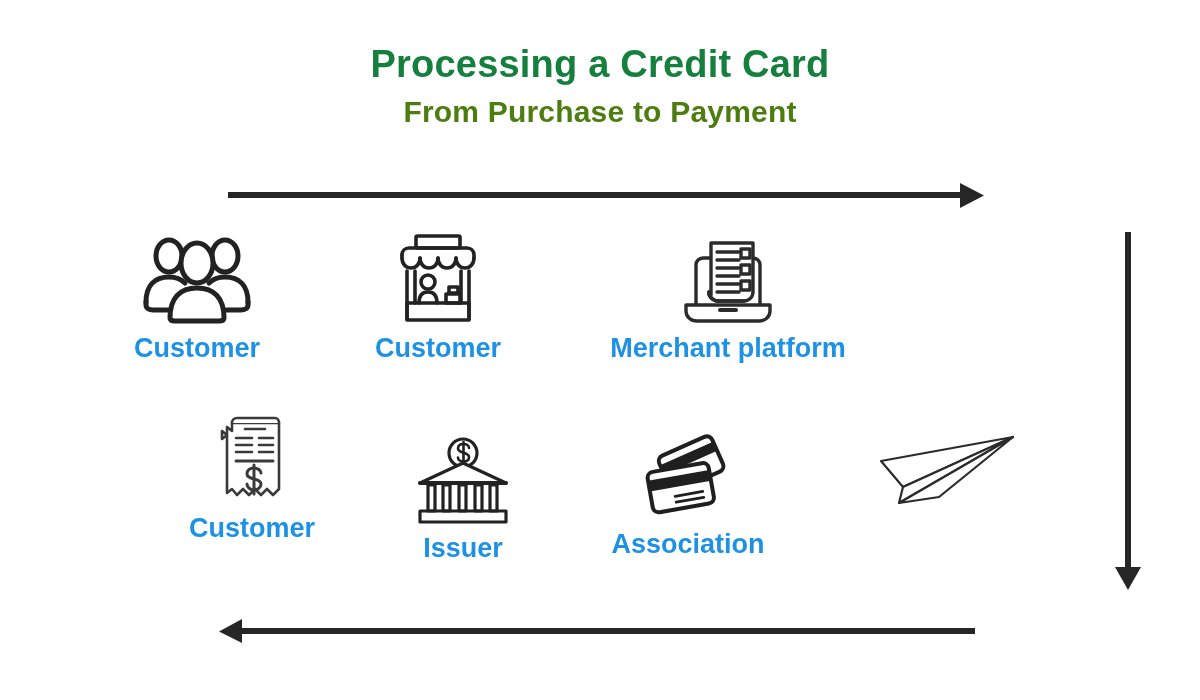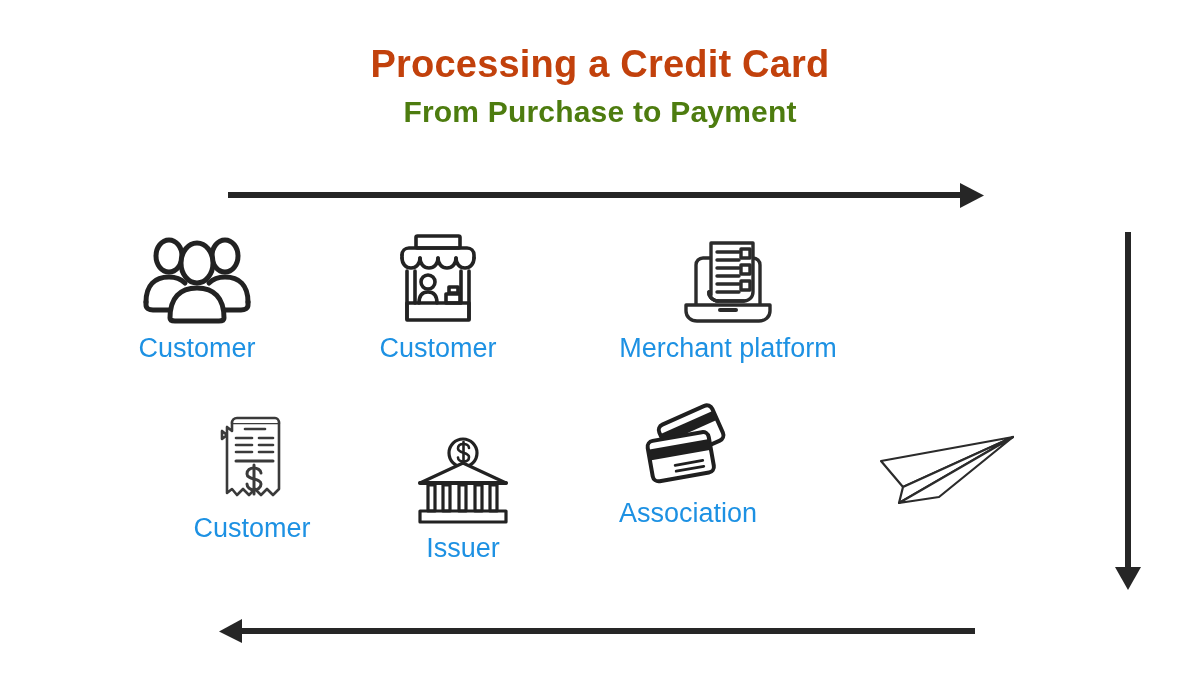--- a/index.html
+++ b/index.html
@@ -24,21 +24,21 @@
   .title-block {
     position: absolute;
     top: 42px;
     left: 0;
     width: 1200px;
     text-align: center;
   }
   .title-main {
     font-size: 38px;
     font-weight: bold;
-    color: #c2410c;
+    color: #15803d;
     letter-spacing: 0.2px;
     line-height: 1.18;
     white-space: nowrap;
   }
   .title-sub {
     font-size: 30px;
     font-weight: bold;
     color: #4d7c0f;
     letter-spacing: 0.2px;
     line-height: 1.2;
@@ -51,36 +51,36 @@
     text-align: center;
   }
   .node .icon-wrap {
     display: flex;
     align-items: flex-end;
     justify-content: center;
     height: 100px;
   }
   .node .node-label {
     font-size: 27px;
-    font-weight: normal;
+    font-weight: bold;
     color: #1d91e3;
     white-space: nowrap;
     margin-top: 8px;
   }
 
   
   #node-customer-top   { left: 77px;  top: 225px; width: 240px; }
   #node-merchant       { left: 318px; top: 225px; width: 240px; }
   #node-billing        { left: 598px; top: 225px; width: 260px; }
   #node-gateway        { left: 891px; top: 225px; width: 240px; }
 
   
   #node-customer-bottom { left: 132px; top: 405px; width: 240px; }
   #node-issuer          { left: 343px; top: 425px; width: 240px; }
-  #node-association     { left: 568px; top: 390px; width: 240px; }
+  #node-association     { left: 568px; top: 421px; width: 240px; }
   #node-processor       { left: 826px; top: 405px; width: 240px; }
 
   .arrow-layer {
     position: absolute;
     inset: 0;
     pointer-events: none;
   }
 </style>
 </head>
 <body>

